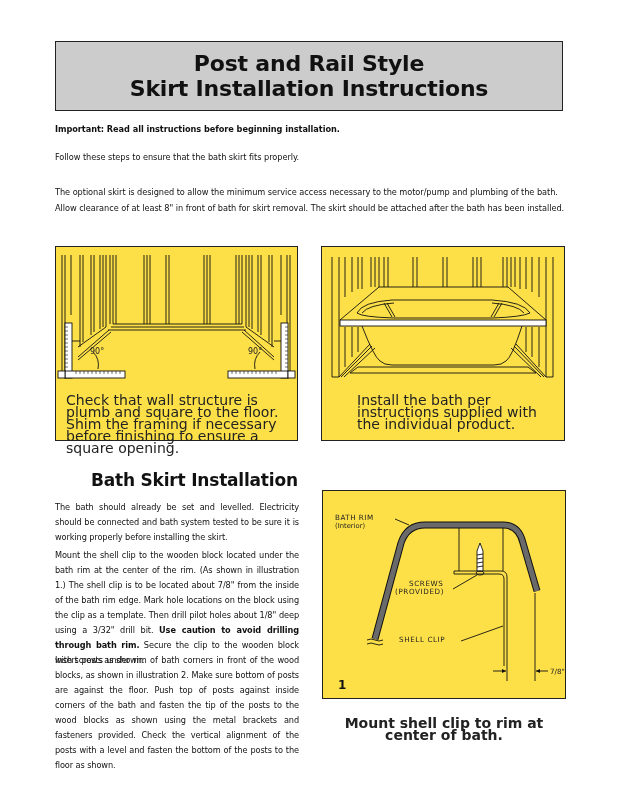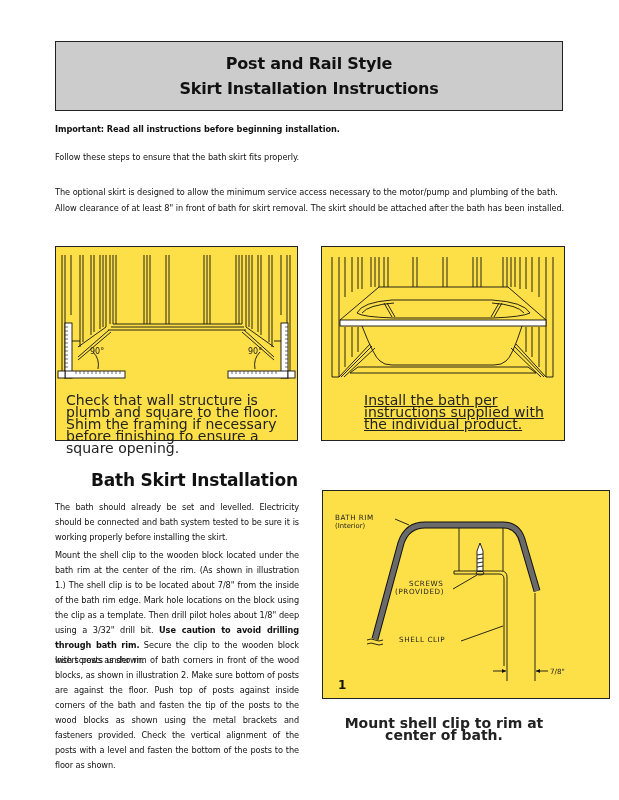--- a/index.html
+++ b/index.html
@@ -2,21 +2,21 @@
 <html><head>
 <meta charset="utf-8">
 <style>
   html, body { margin: 0; padding: 0; background: #ffffff; }
   body { width: 619px; height: 800px; position: relative; overflow: hidden; font-family: "DejaVu Sans", sans-serif; color: #111; }
   .title-box {
     position: absolute; left: 55px; top: 41px; width: 508px; height: 70px;
     background: #cccccc; border: 1px solid #222; box-sizing: border-box;
     text-align: center;
   }
-  .title-box .line { font-family: "DejaVu Sans", sans-serif; font-weight: bold; font-size: 16px; line-height: 25px; letter-spacing: -0.2px; }
+  .title-box .line { font-family: "DejaVu Sans", sans-serif; font-weight: bold; font-size: 22px; line-height: 25px; letter-spacing: -0.2px; }
   .title-box .line1 { margin-top: 9px; }
   .p { position: absolute; left: 55px; width: 510px; font-size: 8.2px; line-height: 11px; letter-spacing: -0.05px; }
   .p.bold { font-weight: bold; }
   .justify { text-align: justify; }
   .frame { position: absolute; border: 1px solid #222; box-sizing: border-box; background: #fde047; }
   .caption { position: absolute; font-size: 14px; line-height: 12px; color: #222; }
   .section-heading { position: absolute; left: 55px; top: 470px; font-size: 17px; font-weight: bold; letter-spacing: -0.2px; margin-left: 36px; }
   .col { position: absolute; left: 55px; width: 244px; font-size: 8.2px; line-height: 15px; text-align: justify; letter-spacing: -0.1px; }
   .col b { font-weight: bold; }
   svg text { font-family: "DejaVu Sans", sans-serif; }
@@ -225,30 +225,30 @@
       <line x1="19" y1="130" x2="50" y2="99"></line>
       <line x1="22" y1="130" x2="53" y2="101"></line>
       <line x1="224" y1="130" x2="194" y2="97"></line>
       <line x1="222" y1="130" x2="192" y2="99"></line>
       <line x1="219" y1="130" x2="189" y2="101"></line>
 
       <line x1="10" y1="130" x2="17" y2="130"></line>
       <line x1="224" y1="130" x2="231" y2="130"></line>
     </g>
   </svg>
-  <div class="caption" style="left:42px; top:147px; width:195px;text-decoration:underline;">Install the bath per instructions supplied with the individual product.</div>
+  <div class="caption" style="left:35px; top:147px; width:195px;">Install the bath per instructions supplied with the individual product.</div>
 </div>
 
 <div class="section-heading">Bath Skirt Installation</div>
 
 <div class="col" style="top:500px;">The bath should already be set and levelled.  Electricity should be connected and bath system tested to be sure it is working properly before installing the skirt.</div>
 <div class="col" style="top:548px;"><span>Mount the shell clip to the wooden block located under the bath rim at the center of the rim.  (As shown in illustration 1.)  The shell clip is to be located about 7/8" from the inside of the bath rim edge. Mark hole locations on the block using the clip as a template. Then drill pilot holes about 1/8" deep using a 3/32" drill bit. </span><b>Use caution to avoid drilling through bath rim.</b><span>  Secure the clip to the wooden block with screws as shown.</span></div>
 <div class="col" style="top:653px;">Insert posts under rim of bath corners in front of the wood blocks, as shown in illustration 2.  Make sure bottom of posts are against the floor.  Push top of posts against inside corners of the bath and fasten the tip of the posts to the wood blocks as shown using the metal brackets and fasteners provided.  Check the vertical alignment of the posts with a level and fasten the bottom of the posts to the floor as shown.</div>
 
-<div class="frame" style="left:322px; top:490px; width:288px; height:209px;">
+<div class="frame" style="left:322px; top:490px; width:244px; height:209px;">
   <svg width="242" height="207" style="position:absolute; left:0; top:0;">
 
     <path d="M52 148 L78 52 Q84 34 102 34 L180 34 Q196 34 200 52 L214 100" stroke="#111" stroke-width="7" fill="none" stroke-linejoin="round"></path>
     <path d="M52 148 L78 52 Q84 34 102 34 L180 34 Q196 34 200 52 L214 100" stroke="#6a6a6a" stroke-width="5" fill="none" stroke-linejoin="round"></path>
     <g stroke="#111" stroke-width="0.9" fill="none">
 
       <path d="M44 149 Q48 147 52 149 Q56 151 60 149"></path>
       <path d="M44 153 Q48 151 52 153 Q56 155 60 153"></path>
 
       <line x1="136" y1="37" x2="136" y2="80"></line>

